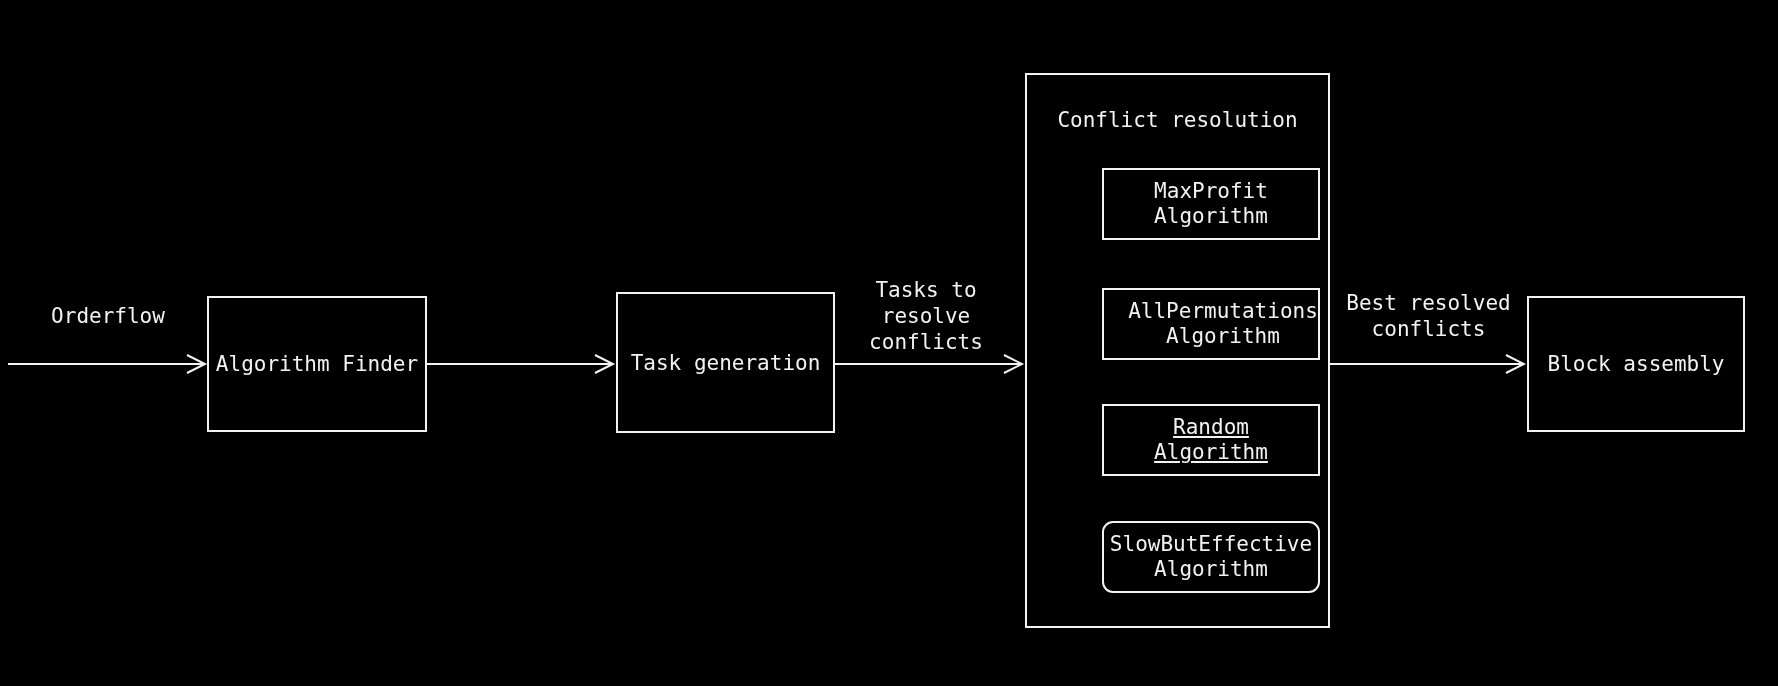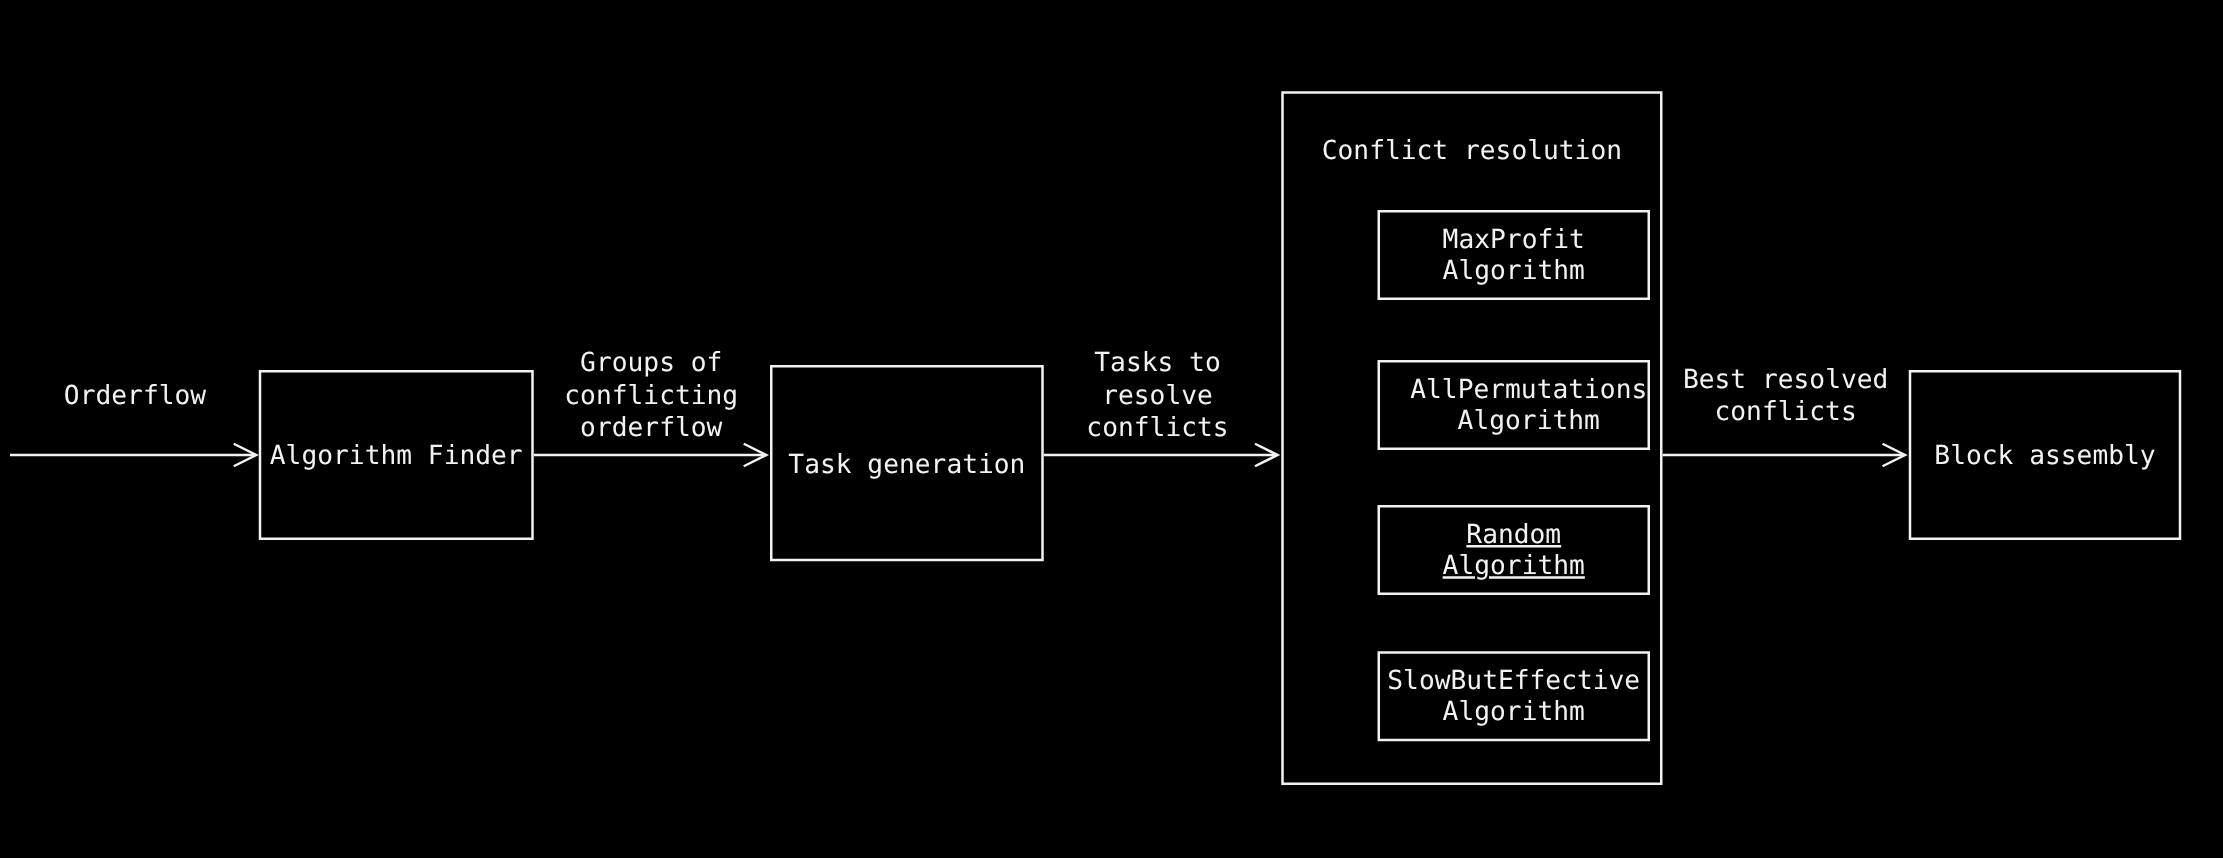--- a/index.html
+++ b/index.html
@@ -69,42 +69,39 @@
     align-items: center;
     justify-content: center;
     text-align: center;
     white-space: pre-line;
     line-height: 25px;
     margin-left: 32px;
   }
   .algo-0 { top: 93px; }
   .algo-1 { top: 213px; padding-left: 24px; }
   .algo-2 { top: 329px; text-decoration: underline; }
-  .algo-3 { top: 446px; }
+  .algo-3 { top: 446px; border-radius: 11px; }
 </style>
 </head>
 <body>
 
 <div class="canvas">
 
   <div class="edge-label" style="left:10px; top:303px; width:196px;">Orderflow</div>
   <svg class="arrow" style="left:8px; top:352px;" width="199" height="24">
     <line x1="0" y1="12" x2="196" y2="12"></line>
     <polyline points="179,3 197,12 179,21"></polyline>
   </svg>
   <div class="node" style="left:207px; top:296px; width:220px; height:136px;">Algorithm Finder</div>
 
-  <div class="edge-label" style="left:426px; top:277px; width:190px;">Groups of
-conflicting
-orderflow</div>
   <svg class="arrow" style="left:427px; top:352px;" width="188" height="24">
     <line x1="0" y1="12" x2="185" y2="12"></line>
     <polyline points="168,3 186,12 168,21"></polyline>
   </svg>
-  <div class="node" style="left:616px; top:292px; width:219px; height:157px;">Task generation</div>
+  <div class="node" style="left:616px; top:292px; width:219px; height:141px;">Task generation</div>
 
   <div class="edge-label" style="left:835px; top:277px; width:182px;">Tasks to
 resolve
 conflicts</div>
   <svg class="arrow" style="left:835px; top:352px;" width="189" height="24">
     <line x1="0" y1="12" x2="186" y2="12"></line>
     <polyline points="169,3 187,12 169,21"></polyline>
   </svg>
 
   <div class="container-box" style="left:1025px; top:73px; width:305px; height:555px;">

